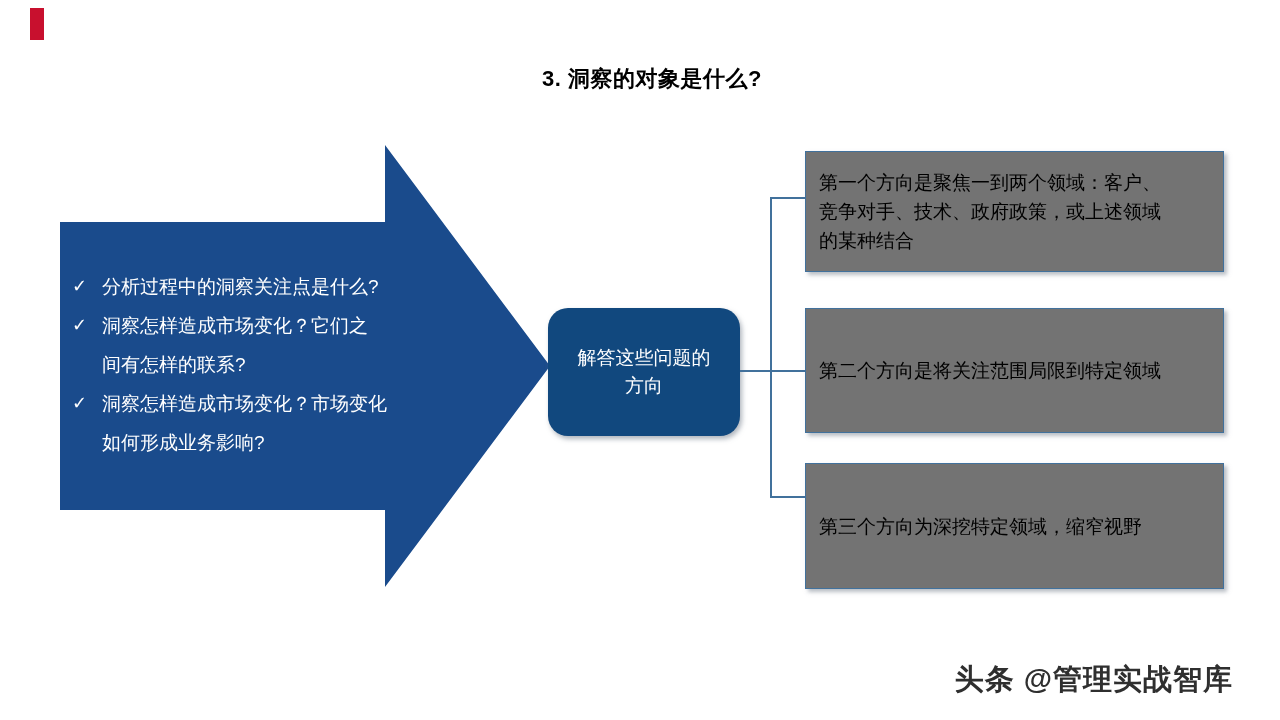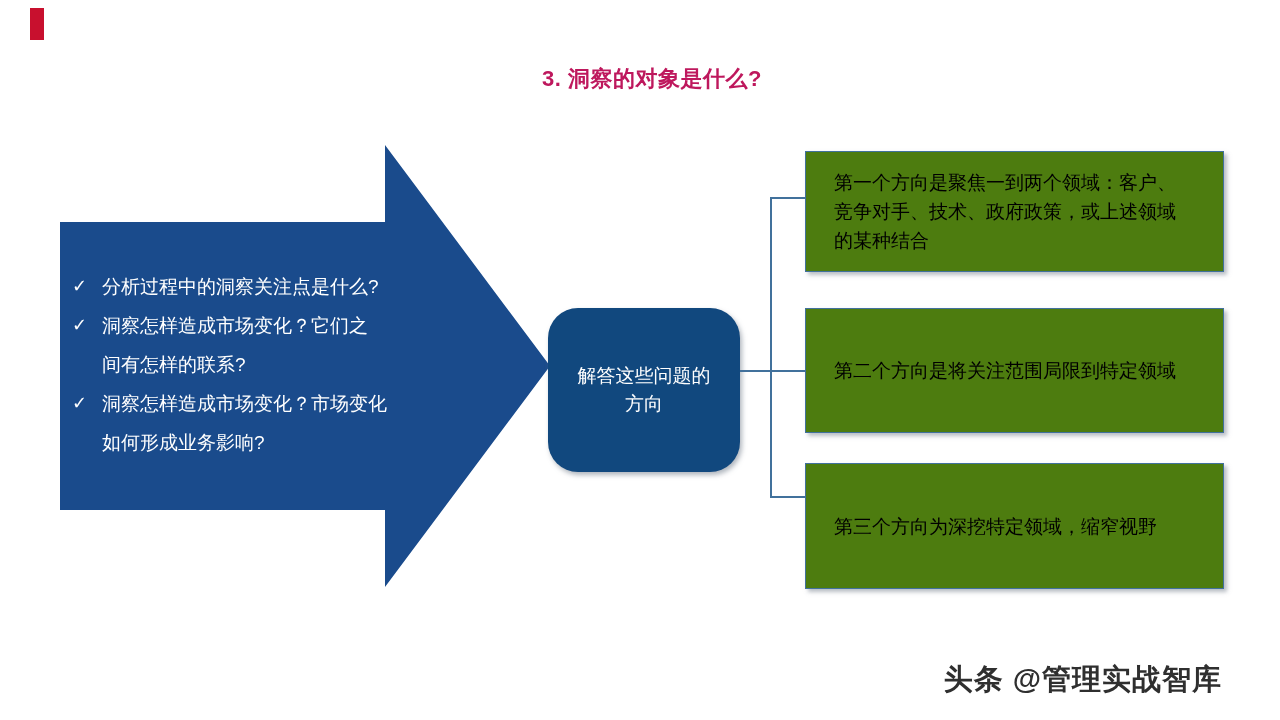--- a/index.html
+++ b/index.html
@@ -13,67 +13,67 @@
     background:#ffffff;
     overflow:hidden;
   }
   .accent-bar{
     position:absolute;left:30px;top:8px;width:14px;height:32px;
     background:var(--accent-red,#c8102e);
   }
   .slide-title{
     position:absolute;left:0;right:0;top:64px;
     text-align:center;padding-left:24px;
-    font-size:22px;line-height:30px;font-weight:600;color:#be185d;
+    font-size:22px;line-height:30px;font-weight:600;color:#000000;
     letter-spacing:0.5px;
   }
   .big-arrow{
     position:absolute;left:60px;top:145px;width:490px;height:442px;
     background:var(--arrow-blue,#1a4b8c);
     clip-path:polygon(0px 77px,325px 77px,325px 0px,490px 221px,325px 442px,325px 365px,0px 365px);
   }
   .checklist{
     position:absolute;left:12px;top:122px;width:368px;
     color:#ffffff;font-size:19px;line-height:39px;
   }
   .check-item{display:flex;align-items:flex-start;}
   .check-mark{
     width:30px;flex:0 0 30px;text-align:left;
     font-size:18px;color:#ffffff;
   }
   .check-text{flex:1;white-space:pre-line;}
   .hub-box{
-    position:absolute;left:548px;top:308px;width:192px;height:164px;
+    position:absolute;left:548px;top:308px;width:192px;height:128px;
     background:var(--hub-blue,#11487e);
-    border-radius:30px;
+    border-radius:20px;
     display:flex;align-items:center;justify-content:center;text-align:center;
     color:#ffffff;font-size:19px;line-height:28px;
     white-space:pre-line;
     box-shadow:2px 3px 5px rgba(110,120,135,0.55);
   }
   .connector{
     position:absolute;background:var(--connector,#41719c);
   }
   .conn-h{height:1.5px;}
   .conn-v{width:1.5px;}
   .branch-box{
     position:absolute;left:805px;width:419px;
-    background:#4d7c0f;
+    background:#737373;
     border:1px solid var(--box-border,#41719c);
     box-shadow:3px 3px 4px rgba(115,125,140,0.5);
     display:flex;align-items:center;
-    padding:0 28px;box-sizing:border-box;
+    padding:0 13px;box-sizing:border-box;
     color:#000000;font-size:19px;line-height:29px;
   }
   .branch-text{white-space:pre-line;}
   .box-1{top:151px;height:121px;}
   .box-2{top:308px;height:125px;}
   .box-3{top:463px;height:126px;}
   .watermark{
-    position:absolute;right:58px;top:660px;
+    position:absolute;right:47px;top:660px;
     font-size:29px;font-weight:bold;color:#2f2f2f;
     text-shadow:2px 2px 0 rgba(255,255,255,0.9);
     letter-spacing:1px;
   }
 </style>
 </head>
 <body>
 
 <div class="slide">
 

